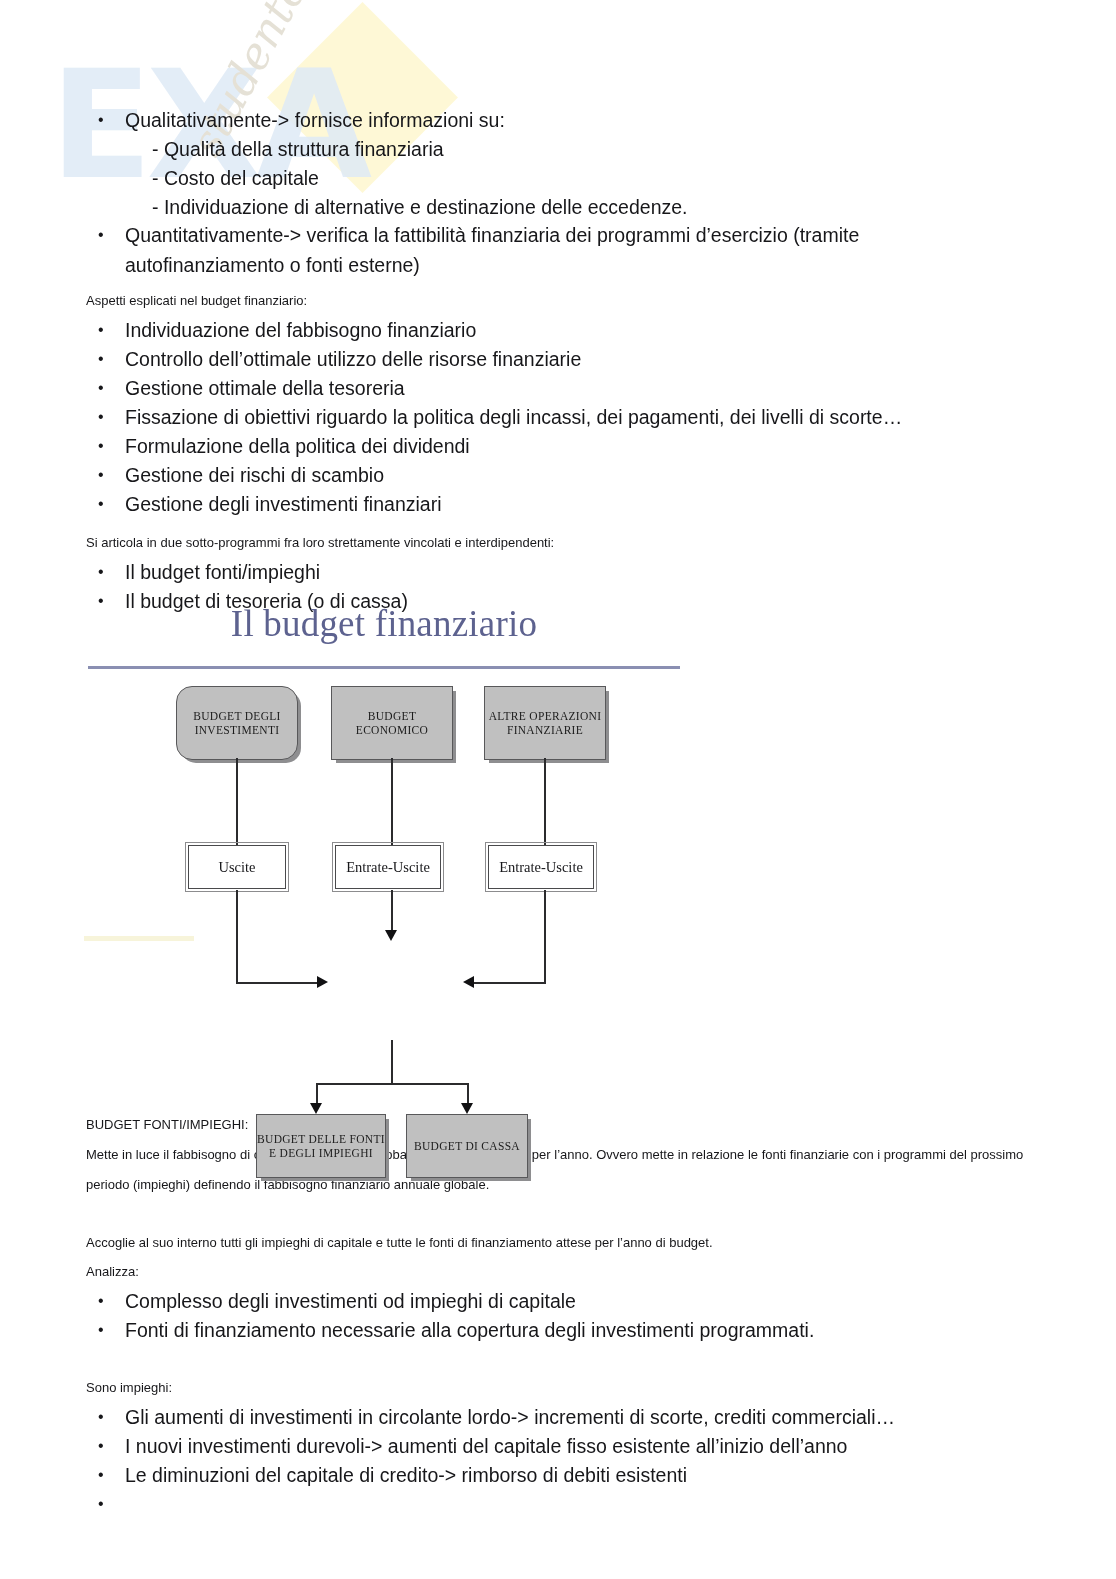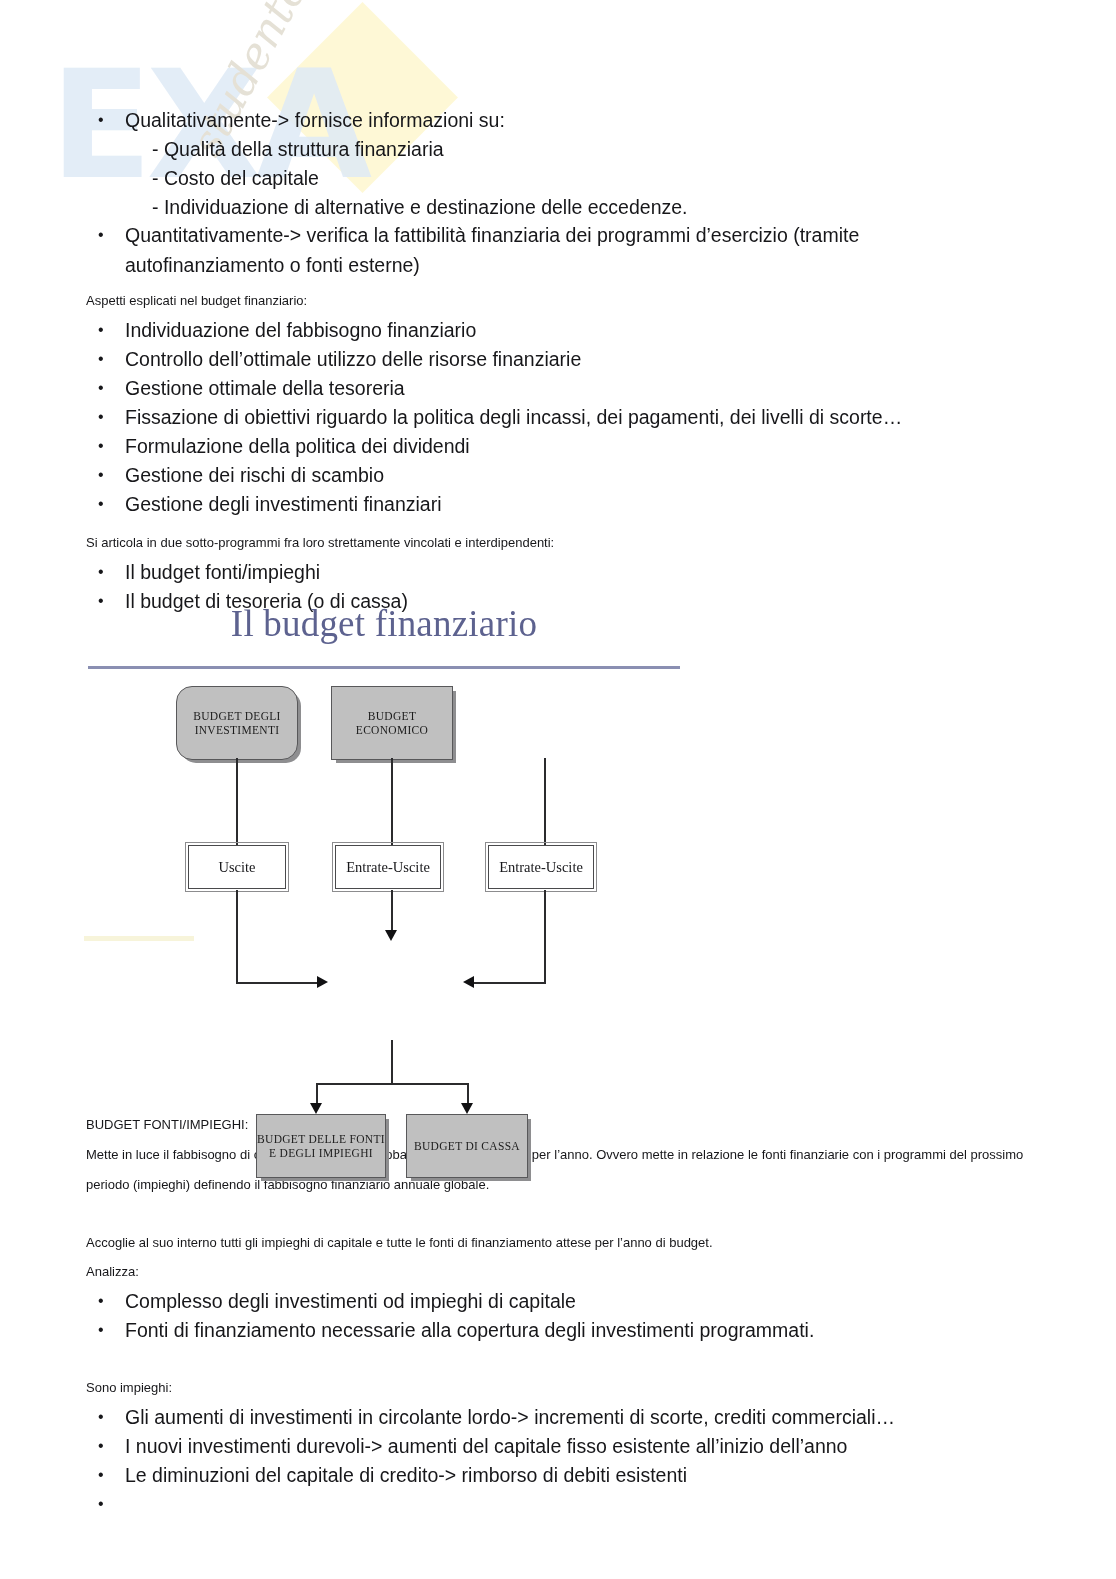--- a/index.html
+++ b/index.html
@@ -273,20 +273,21 @@
       <span class="bullet-text">Il budget di tesoreria (o di cassa)</span>
     </div>
 
     <div class="diagram">
 
       <div class="diagram-title">Il budget finanziario</div>
       <div class="diagram-rule"></div>
 
       <div class="node" style="left:92px; top:86px; width:120px; height:72px;border-radius:16px;">BUDGET DEGLI INVESTIMENTI</div>
       <div class="node" style="left:247px; top:86px; width:120px; height:72px;">BUDGET ECONOMICO</div>
+      <div class="node" style="left:400px; top:86px; width:120px; height:72px;">ALTRE OPERAZIONI FINANZIARIE</div>
 
       <div class="ln v" style="left:152px; top:158px; height:87px;"></div>
       <div class="ln v" style="left:307px; top:158px; height:87px;"></div>
       <div class="ln v" style="left:460px; top:158px; height:87px;"></div>
 
       <div class="iobox" style="left:104px; top:245px; width:96px; height:42px;">Uscite</div>
       <div class="iobox" style="left:251px; top:245px; width:104px; height:42px;">Entrate-Uscite</div>
       <div class="iobox" style="left:404px; top:245px; width:104px; height:42px;">Entrate-Uscite</div>
 
       <div class="ln v" style="left:152px; top:290px; height:93px;"></div>

